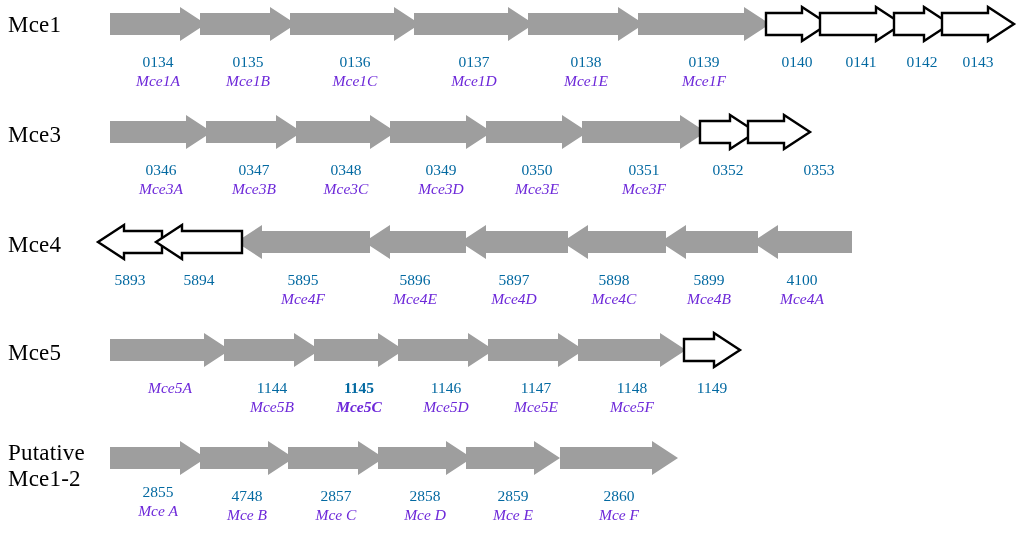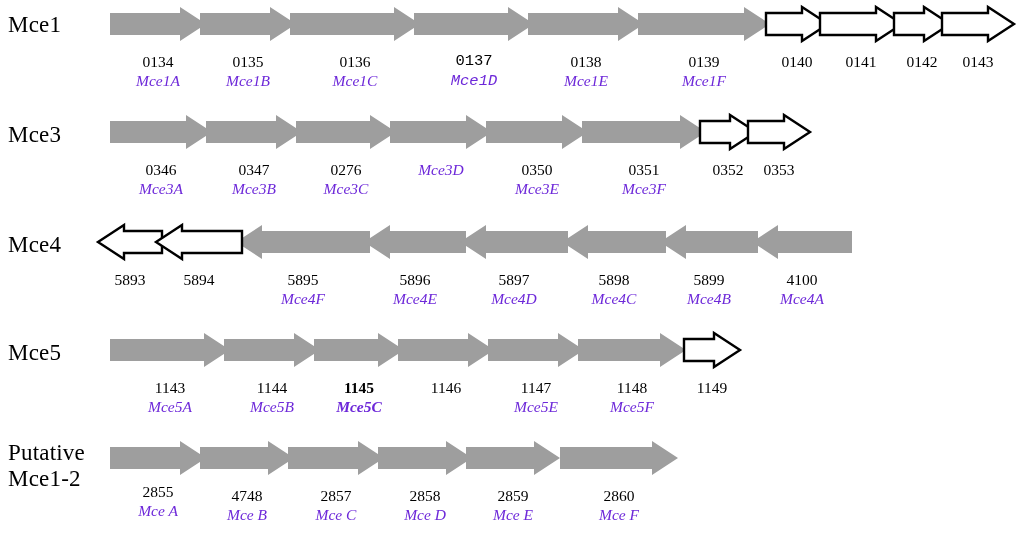--- a/index.html
+++ b/index.html
@@ -47,21 +47,21 @@
   }
   .gene-caption {
     position: absolute;
     text-align: center;
     white-space: nowrap;
   }
   .gene-locus {
     display: block;
     font-size: 15.5px;
     line-height: 19px;
-    color: #000000;
+    color: #0369a1;
   }
   .gene-name {
     display: block;
     font-size: 15.5px;
     line-height: 20px;
     font-style: italic;
     color: #6d28d9;
   }
   svg { display: block; }
 </style>
@@ -88,21 +88,21 @@
         <span class="gene-name">Mce1A</span>
       </div>
       <div class="gene-caption" style="left: 170px; width: 156px; top: 48px;">
         <span class="gene-locus">0135</span>
         <span class="gene-name">Mce1B</span>
       </div>
       <div class="gene-caption" style="left: 260px; width: 190px; top: 48px;">
         <span class="gene-locus">0136</span>
         <span class="gene-name">Mce1C</span>
       </div>
-      <div class="gene-caption" style="left: 384px; width: 180px; top: 48px; font-family: Liberation Mono, monospace;">
+      <div class="gene-caption" style="left: 384px; width: 180px; top: 48px;">
         <span class="gene-locus">0137</span>
         <span class="gene-name">Mce1D</span>
       </div>
       <div class="gene-caption" style="left: 498px; width: 176px; top: 48px; text-align: center;">
         <span class="gene-locus">0138</span>
         <span class="gene-name">Mce1E</span>
       </div>
       <div class="gene-caption" style="left: 608px; width: 192px; top: 48px;">
         <span class="gene-locus">0139</span>
         <span class="gene-name">Mce1F</span>
@@ -134,38 +134,39 @@
       </svg>
       <div class="gene-caption" style="left: 80px; width: 162px; top: 48px;">
         <span class="gene-locus">0346</span>
         <span class="gene-name">Mce3A</span>
       </div>
       <div class="gene-caption" style="left: 176px; width: 156px; top: 48px;">
         <span class="gene-locus">0347</span>
         <span class="gene-name">Mce3B</span>
       </div>
       <div class="gene-caption" style="left: 266px; width: 160px; top: 48px;">
-        <span class="gene-locus">0276</span>
+        <span class="gene-locus">0348</span>
         <span class="gene-name">Mce3C</span>
       </div>
       <div class="gene-caption" style="left: 360px; width: 162px; top: 48px;">
+        <span class="gene-locus">0349</span>
         <span class="gene-name">Mce3D</span>
       </div>
       <div class="gene-caption" style="left: 456px; width: 162px; top: 48px;">
         <span class="gene-locus">0350</span>
         <span class="gene-name">Mce3E</span>
       </div>
       <div class="gene-caption" style="left: 552px; width: 184px; top: 48px;">
         <span class="gene-locus">0351</span>
         <span class="gene-name">Mce3F</span>
       </div>
       <div class="gene-caption" style="left: 670px; width: 116px; top: 48px;">
         <span class="gene-locus">0352</span>
       </div>
-      <div class="gene-caption" style="left: 718px; width: 122px; top: 48px;">
+      <div class="gene-caption" style="left: 718px; width: 122px; top: 48px; padding-left: 40px;">
         <span class="gene-locus">0353</span>
       </div>
     </div>
     <div class="operon-row" style="top: 222px;">
       <div class="row-label" style="top: 10px;"><span class="label-line">Mce4</span></div>
       <svg class="gene-track" width="1024" height="46" viewBox="0 0 1024 46">
         <polygon points="134,9 26,9 26,3 0,20 26,37 26,31 134,31" transform="translate(236,0)" fill="#9e9e9e" stroke="none"></polygon>
         <polygon points="102,9 26,9 26,3 0,20 26,37 26,31 102,31" transform="translate(364,0)" fill="#9e9e9e" stroke="none"></polygon>
         <polygon points="108,9 26,9 26,3 0,20 26,37 26,31 108,31" transform="translate(460,0)" fill="#9e9e9e" stroke="none"></polygon>
         <polygon points="104,9 26,9 26,3 0,20 26,37 26,31 104,31" transform="translate(562,0)" fill="#9e9e9e" stroke="none"></polygon>
@@ -210,33 +211,33 @@
       <svg class="gene-track" width="1024" height="46" viewBox="0 0 1024 46">
         <polygon points="0,9 94,9 94,3 120,20 94,37 94,31 0,31" transform="translate(110,0)" fill="#9e9e9e" stroke="none"></polygon>
         <polygon points="0,9 70,9 70,3 96,20 70,37 70,31 0,31" transform="translate(224,0)" fill="#9e9e9e" stroke="none"></polygon>
         <polygon points="0,9 64,9 64,3 90,20 64,37 64,31 0,31" transform="translate(314,0)" fill="#9e9e9e" stroke="none"></polygon>
         <polygon points="0,9 70,9 70,3 96,20 70,37 70,31 0,31" transform="translate(398,0)" fill="#9e9e9e" stroke="none"></polygon>
         <polygon points="0,9 70,9 70,3 96,20 70,37 70,31 0,31" transform="translate(488,0)" fill="#9e9e9e" stroke="none"></polygon>
         <polygon points="0,9 82,9 82,3 108,20 82,37 82,31 0,31" transform="translate(578,0)" fill="#9e9e9e" stroke="none"></polygon>
         <polygon points="0,9 30,9 30,3 56,20 30,37 30,31 0,31" transform="translate(684,0)" fill="#ffffff" stroke="#000000" stroke-width="2.4" stroke-linejoin="miter"></polygon>
       </svg>
       <div class="gene-caption" style="left: 80px; width: 180px; top: 48px;">
-        <span class="gene-locus">1143</span>
         <span class="gene-name">Mce5A</span>
       </div>
       <div class="gene-caption" style="left: 194px; width: 156px; top: 48px;">
         <span class="gene-locus">1144</span>
         <span class="gene-name">Mce5B</span>
       </div>
       <div class="gene-caption" style="left: 284px; width: 150px; top: 48px; font-weight: bold;">
         <span class="gene-locus">1145</span>
         <span class="gene-name">Mce5C</span>
       </div>
       <div class="gene-caption" style="left: 368px; width: 156px; top: 48px;">
         <span class="gene-locus">1146</span>
+        <span class="gene-name">Mce5D</span>
       </div>
       <div class="gene-caption" style="left: 458px; width: 156px; top: 48px;">
         <span class="gene-locus">1147</span>
         <span class="gene-name">Mce5E</span>
       </div>
       <div class="gene-caption" style="left: 548px; width: 168px; top: 48px;">
         <span class="gene-locus">1148</span>
         <span class="gene-name">Mce5F</span>
       </div>
       <div class="gene-caption" style="left: 654px; width: 116px; top: 48px;">

